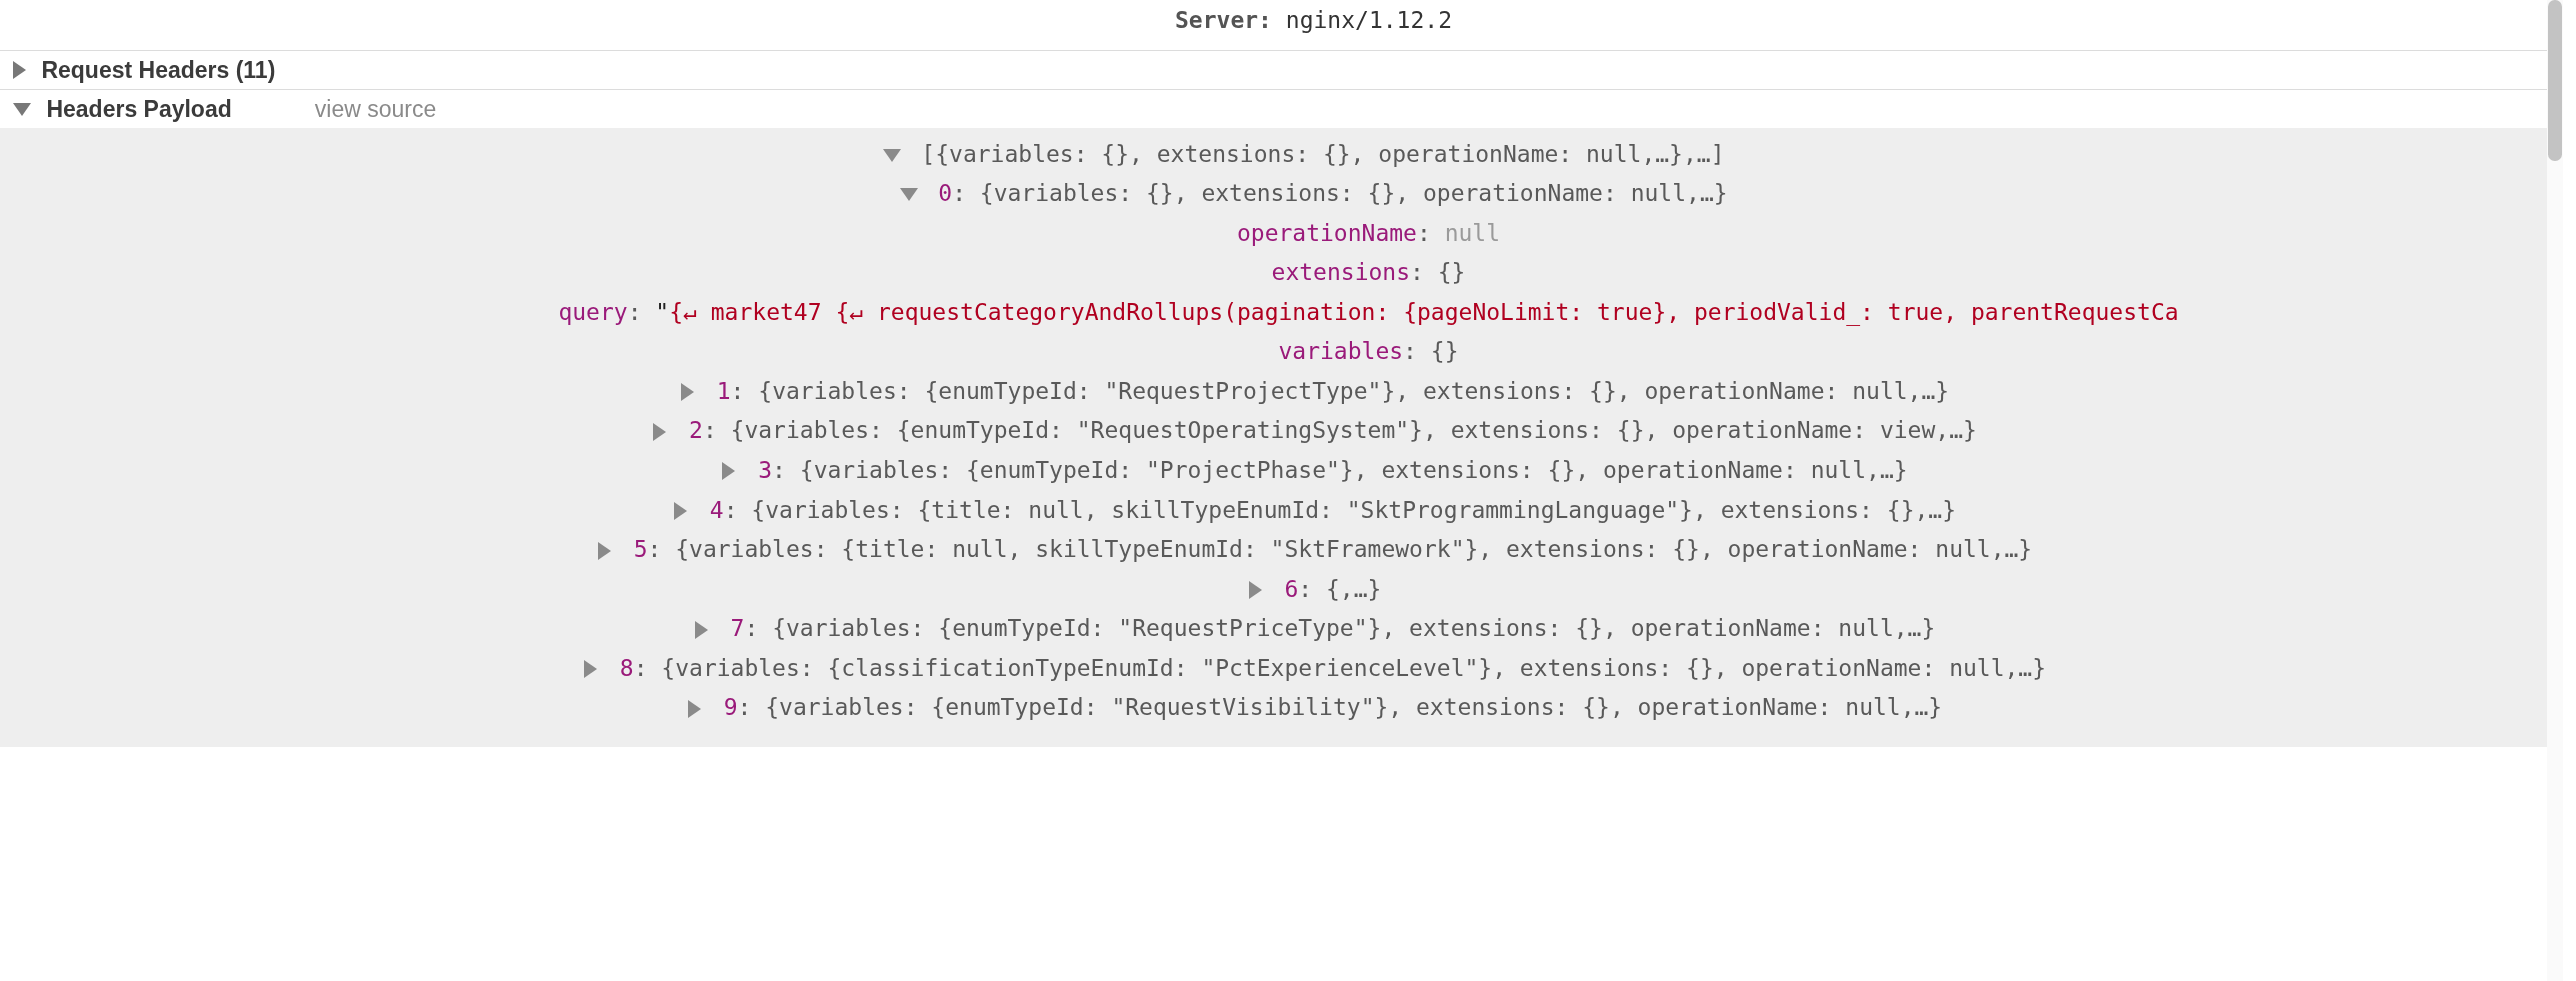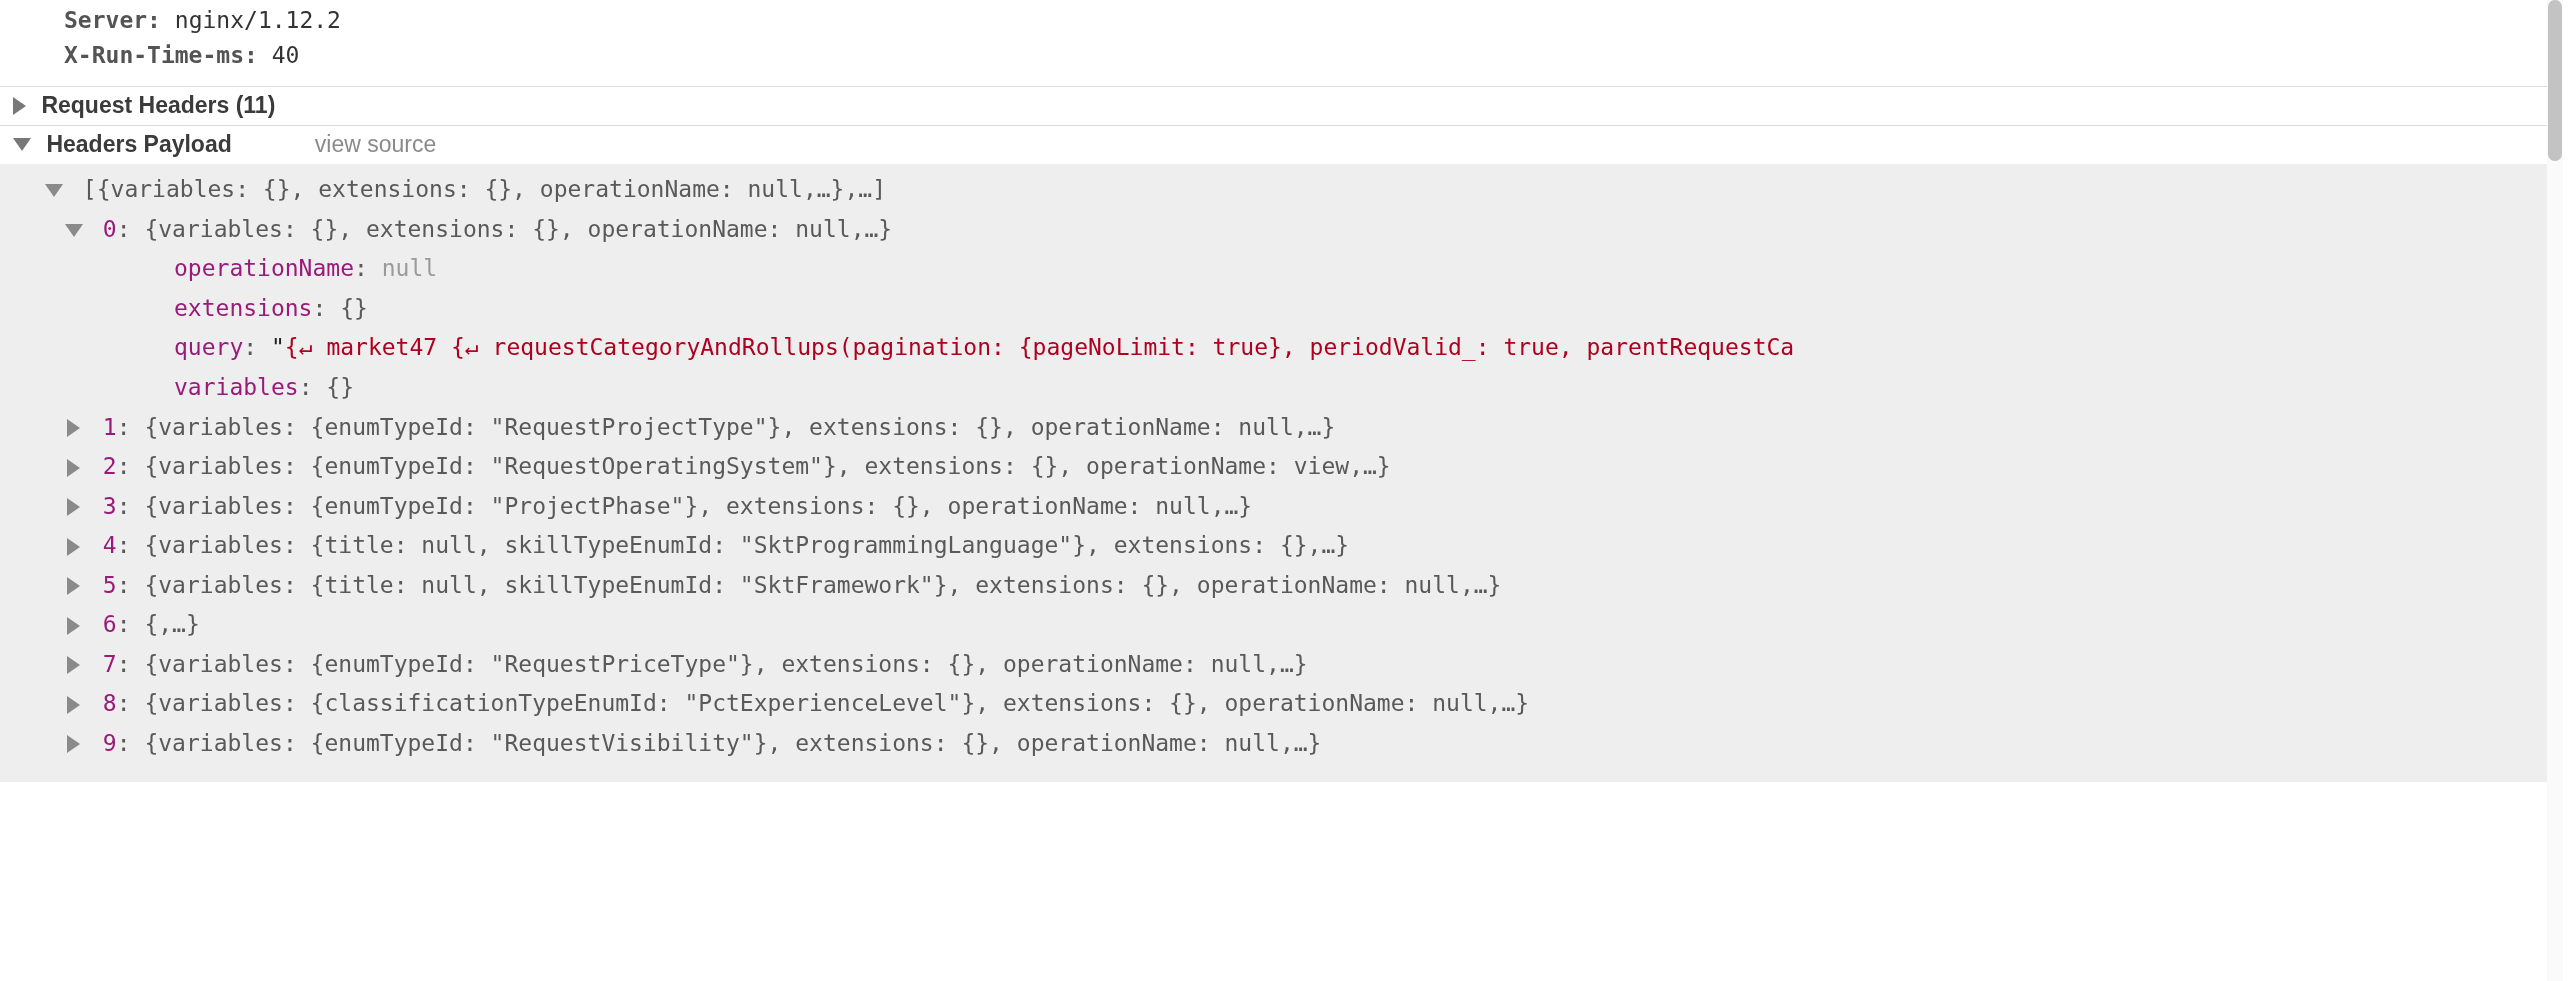--- a/index.html
+++ b/index.html
@@ -11,20 +11,21 @@
     background: #ffffff;
     color: #222;
     overflow: hidden;
   }
   .panel {
     width: 100%;
     height: 100%;
     overflow-y: auto;
     border-right: 13.4px solid #ffffff;
     position: relative;
+    text-align: center;
   }
   .scrollbar-track {
     position: absolute;
     right: 0; top: 0;
     width: 16px;
     height: 100%;
     background: #fafafa;
   }
   .scrollbar-thumb {
     position: absolute;
@@ -112,24 +113,20 @@
 </head>
 <body>
 
 <div class="panel">
 
   <div class="header-block">
     <div class="hdr-line">
       <span class="hdr-name">Server:</span>
       <span class="hdr-val">nginx/1.12.2</span>
     </div>
-    <div class="hdr-line">
-      <span class="hdr-name">X-Run-Time-ms:</span>
-      <span class="hdr-val">40</span>
-    </div>
   </div>
 
   <div class="section collapsible">
     <span class="arrow arrow-right"></span>
     <span class="section-title">Request Headers (11)</span>
   </div>
 
   <div class="section collapsible">
     <span class="arrow arrow-down"></span>
     <span class="section-title">Headers Payload</span>

